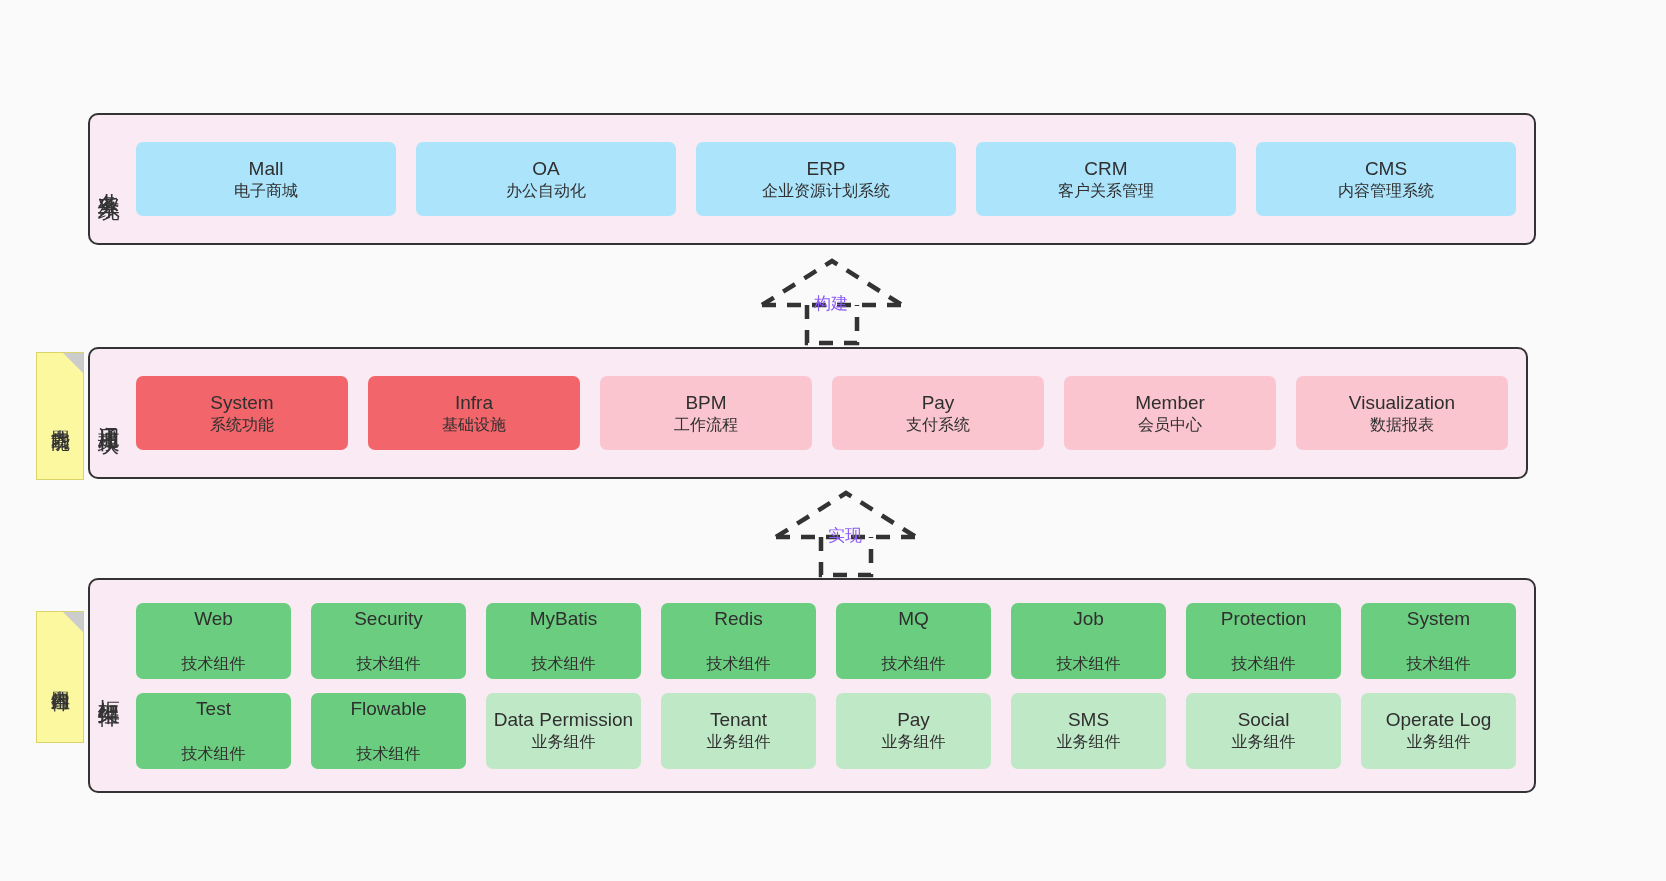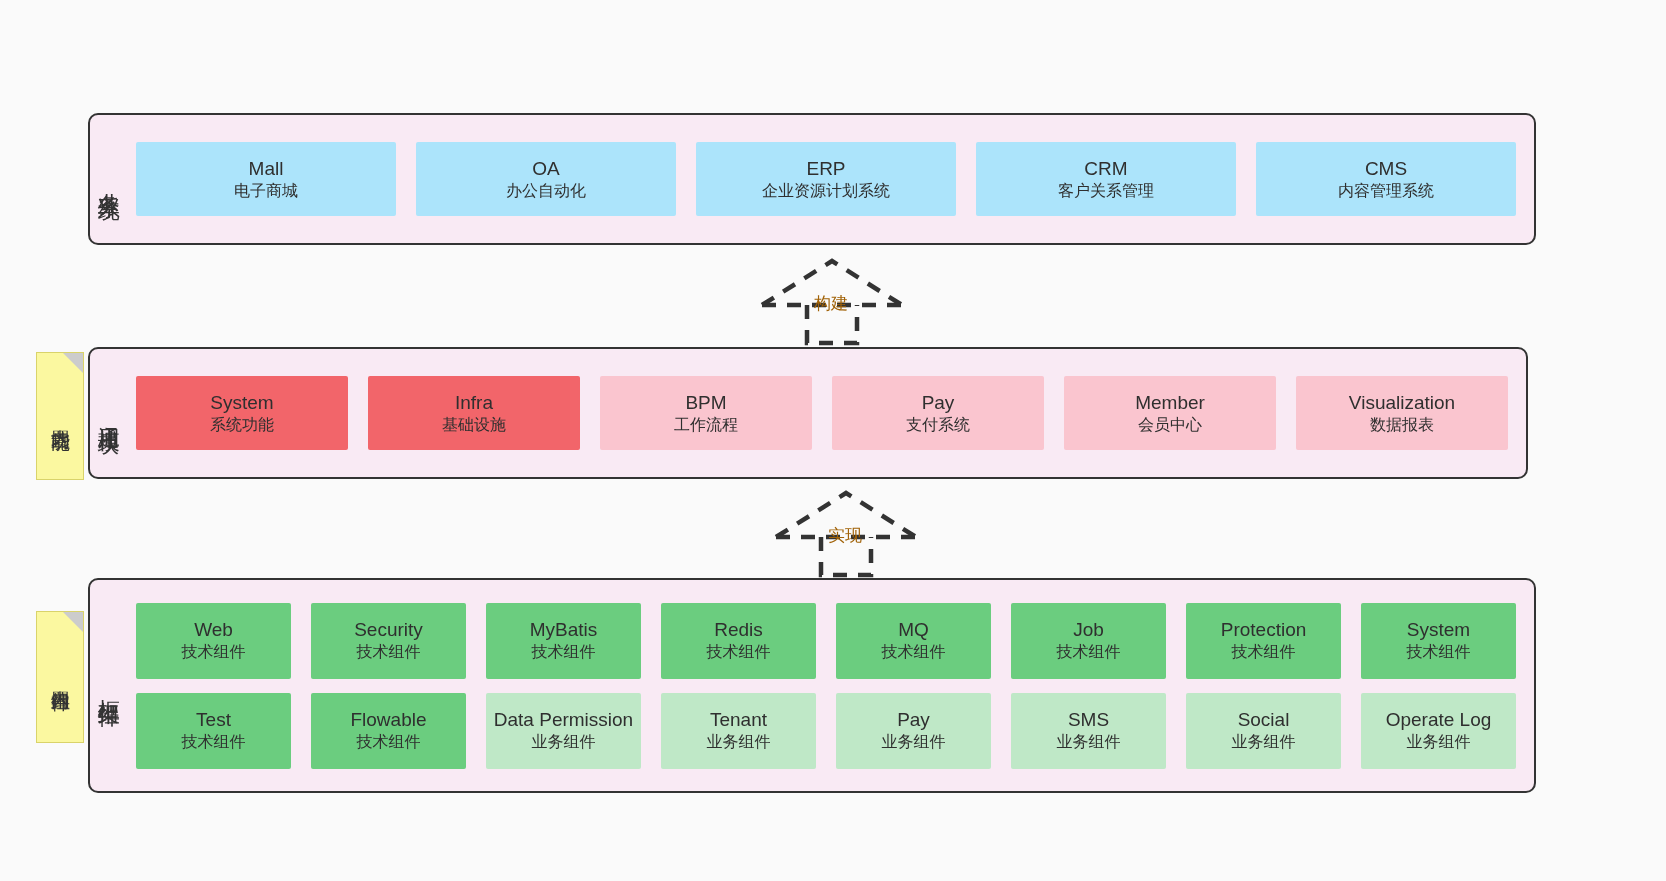--- a/index.html
+++ b/index.html
@@ -62,38 +62,38 @@
     display: flex;
     flex-direction: row;
     gap: 20px;
     align-items: stretch;
   }
 
   
   .card {
     flex: 1 1 0;
     min-width: 0;
-    border-radius: 2px;
+    border-radius: 7px;
     display: flex;
     flex-direction: column;
     align-items: center;
     justify-content: center;
     text-align: center;
     color: #2f2f2f;
     line-height: 1.28;
     padding: 4px 6px;
     box-sizing: border-box;
   }
   .card .t1 { font-size: 19px; }
   .card .t2 { font-size: 16px; }
 
   .card.blue        { background: #ace4fb; }
   .card.red         { background: #f2656a; }
   .card.pink        { background: #fac5cf; }
-  .card.green       { background: #6bcd7f; }
+  .card.green       { background: #6bcd7f; justify-content: space-between; }
   .card.green-light { background: #bfe8c7; }
 
   
   #layer-business { left: 88px;  top: 113px; width: 1448px; height: 132px; }
   #layer-common   { left: 88px;  top: 347px; width: 1440px; height: 132px; }
   #layer-framework{ left: 88px;  top: 578px; width: 1448px; height: 215px; }
 
   #layer-business  .card { height: 74px; }
   #layer-common    .card { height: 74px; }
   #layer-framework .card { height: 76px; }
@@ -129,21 +129,21 @@
   }
   #note-common    { left: 36px; top: 352px; height: 128px; }
   #note-framework { left: 36px; top: 611px; height: 132px; }
 
   
   .arrow { position: absolute; }
   .arrow svg { display: block; overflow: visible; }
   .arrow-label {
     position: absolute;
     font-size: 17px;
-    color: #a16207;
+    color: #8b5cf6;
     background: transparent;
     white-space: nowrap;
     user-select: none;
   }
   #arrow-build    { left: 752px; top: 255px; }
   #arrow-build .arrow-label   { left: 62px; top: 37px; }
   #arrow-implement{ left: 766px; top: 487px; }
   #arrow-implement .arrow-label { left: 62px; top: 37px; }
 </style>
 </head>

